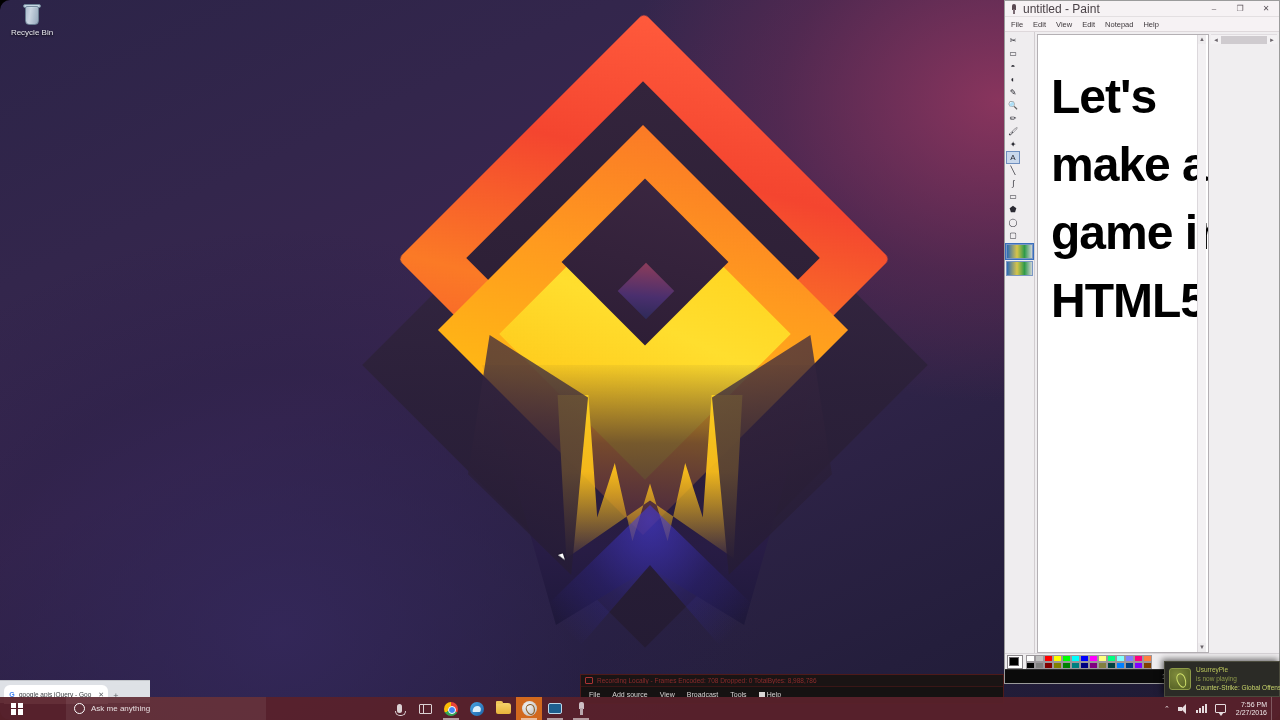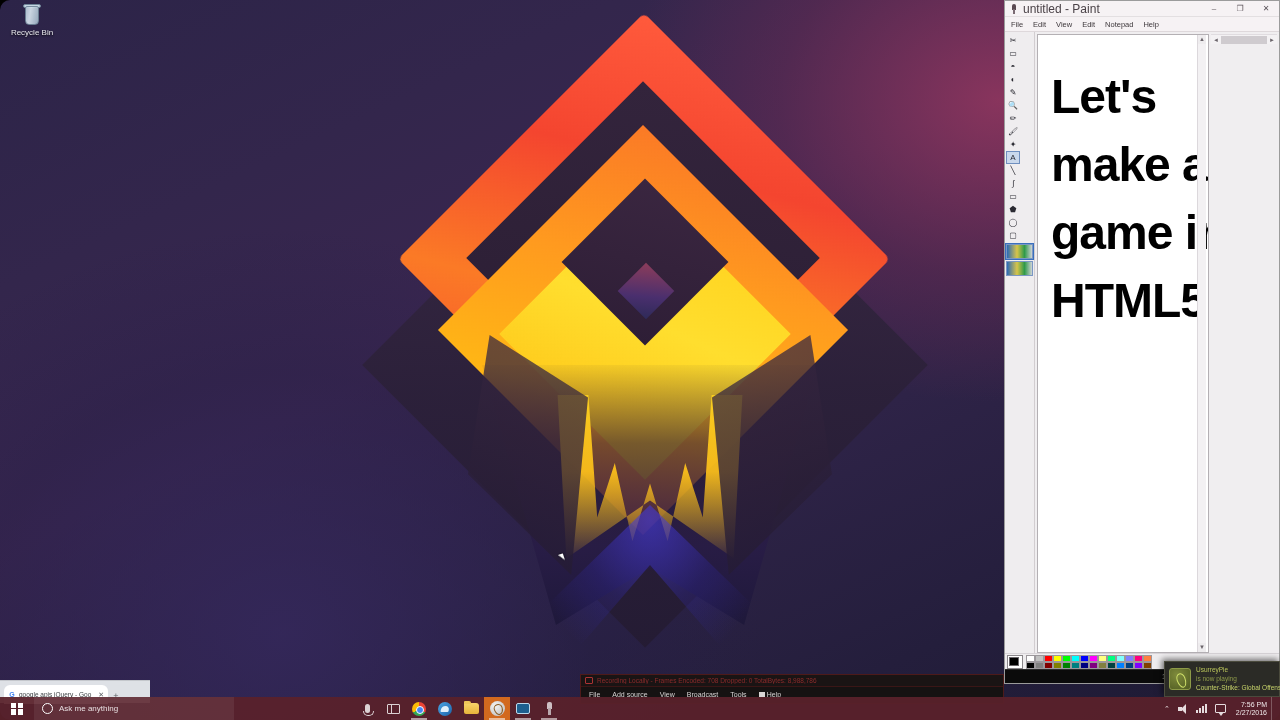--- a/index.html
+++ b/index.html
@@ -447,20 +447,21 @@
     gap: 1.5px;
   }
   .win-logo i { background: #ffffff; display: block; }
 
   #search-box {
     width: 200px; height: 23px;
     display: flex; align-items: center;
     gap: 6px; padding-left: 8px;
     background: rgba(255,255,255,0.07);
     cursor: text;
+    margin-left: 32px;
   }
   #search-circle {
     width: 11px; height: 11px;
     border: 1.6px solid #ffffff;
     border-radius: 50%;
     flex: 0 0 auto;
   }
   #search-placeholder { font-size: 8px; color: #e8dfe1; }
 
   #task-icons {

